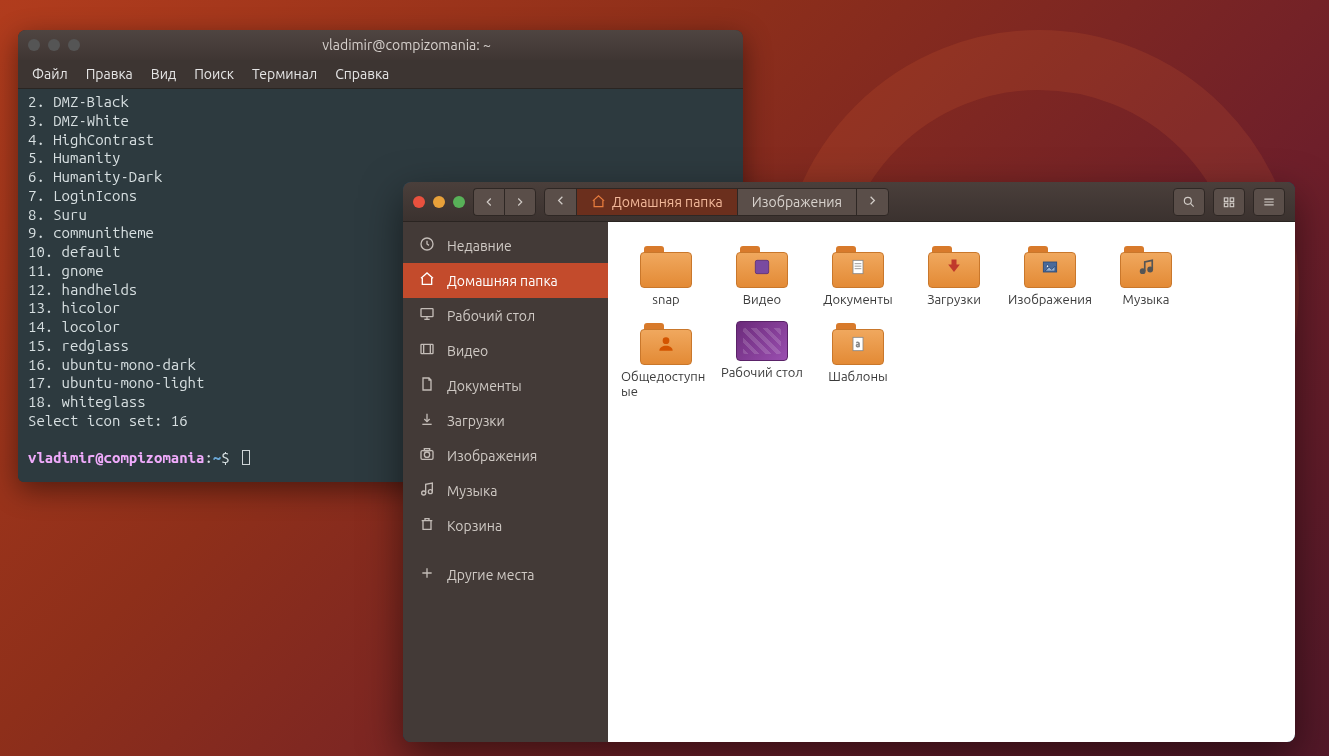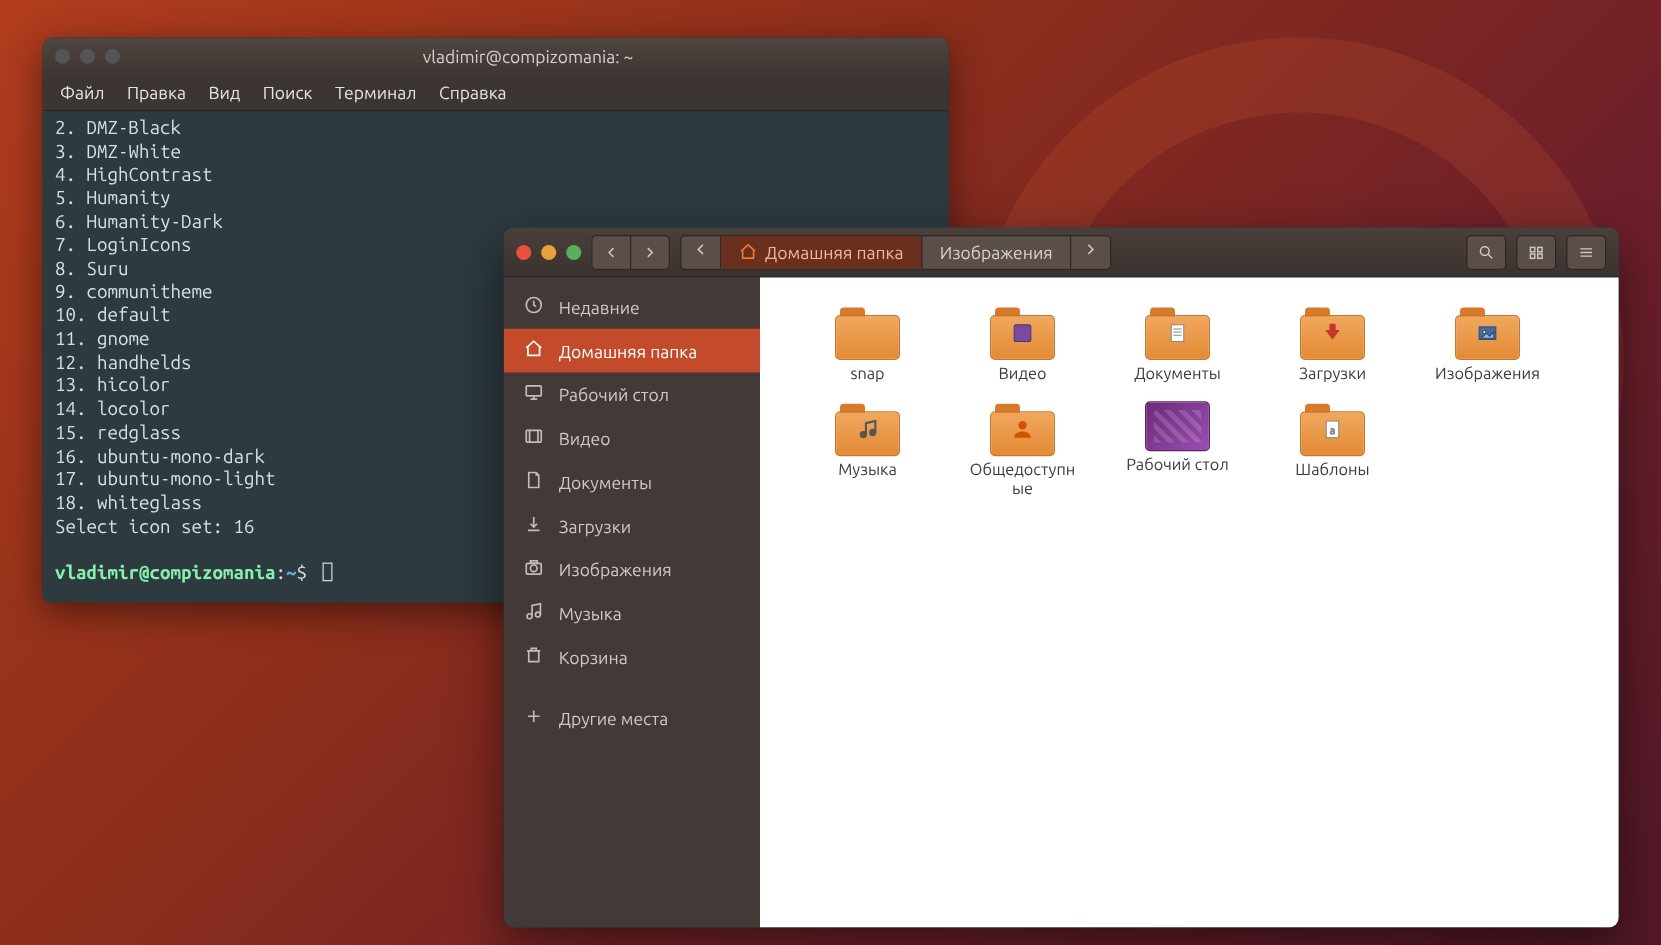--- a/index.html
+++ b/index.html
@@ -11,21 +11,21 @@
   }
   
   .wallpaper-circle {
     position: absolute; right: 30px; top: 30px; width: 520px; height: 520px;
     border: 60px solid rgba(255,120,60,0.12); border-radius: 50%;
     pointer-events: none;
   }
 
   
   .terminal {
-    position: absolute; left: 34px; top: 30px; width: 725px;
+    position: absolute; left: 18px; top: 30px; width: 725px;
     background: #2c3438; border-radius: 8px 8px 6px 6px;
     box-shadow: 0 8px 28px rgba(0,0,0,.45);
     overflow: hidden;
   }
   .term-titlebar {
     height: 30px; background: linear-gradient(#4f4541,#3f3633);
     display: flex; align-items: center; padding: 0 10px;
   }
   .traffic { display:flex; gap:8px; }
   .traffic span { width:12px; height:12px; border-radius:50%; display:inline-block; }
@@ -34,21 +34,21 @@
   .term-menubar {
     background:#3d3532; display:flex; gap:18px; padding:6px 14px;
     font-size:14px; color:#e5e5e5; border-bottom:1px solid #2a2522;
   }
   .term-menubar span { cursor:default; }
   .term-body {
     background:#2d3a3f; padding:4px 10px 14px 10px;
     font-family: "Ubuntu Mono","DejaVu Sans Mono",monospace;
     font-size:15px; line-height:1.25; color:#d7dfe1; white-space:pre;
   }
-  .term-body .prompt-user{color:#86efac;font-weight:bold;}
+  .term-body .prompt-user{color:#f0abfc;font-weight:bold;}
   .term-body .prompt-sep{color:#d7dfe1;}
   .term-body .prompt-path{color:#6aa7d6;font-weight:bold;}
   .cursor{display:inline-block;width:8px;height:15px;border:1px solid #cfd6d8;margin-left:4px;vertical-align:-2px;}
 
   
   .files {
     position:absolute; left:403px; top:182px; width:892px; height:560px;
     background:#0c4a6e; border-radius:8px; box-shadow:0 14px 40px rgba(0,0,0,.5);
     overflow:hidden; display:flex; flex-direction:column;
   }
@@ -96,23 +96,22 @@
   .side-item.active{background:#c34b2c;color:#fff;}
   .side-item svg{width:16px;height:16px;stroke:#c3bcb7;fill:none;stroke-width:2;}
   .side-item.active svg{stroke:#fff;}
 
   .content{
     flex:1; background:#fff; padding:18px 10px; display:flex; flex-wrap:wrap;
     align-content:flex-start; gap:6px 0;
   }
   .file-item{
     width:96px; display:flex; flex-direction:column; align-items:center;
-    text-align:center; font-size:13px; color:#3b3b3b; cursor:pointer;
+    text-align:left; font-size:13px; color:#3b3b3b; cursor:pointer;
     padding:4px 0;
-    margin-left:28px;
   }
   .file-item .label{margin-top:4px; line-height:1.15; word-break:break-word; max-width:90px;}
   .folder-icon{width:52px;height:44px;position:relative;}
   .folder-icon .tab{position:absolute;left:4px;top:2px;width:20px;height:9px;background:#d87a2b;border-radius:3px 3px 0 0;}
   .folder-icon .body{position:absolute;left:0;top:8px;width:52px;height:36px;background:linear-gradient(#f0a85e,#e38a35);border-radius:4px;border:1px solid #c9772b;}
   .folder-icon .badge{position:absolute;left:50%;top:55%;transform:translate(-50%,-50%);}
   .badge svg{width:20px;height:20px;}
   
   .desktop-icon{width:52px;height:40px;background:linear-gradient(135deg,#6b2a7a,#9a4fb0);border-radius:4px;border:1px solid #5a2268;position:relative;}
   .desktop-icon::after{content:"";position:absolute;inset:6px;background:repeating-linear-gradient(45deg,rgba(255,255,255,.15) 0 4px,transparent 4px 8px);border-radius:2px;}

